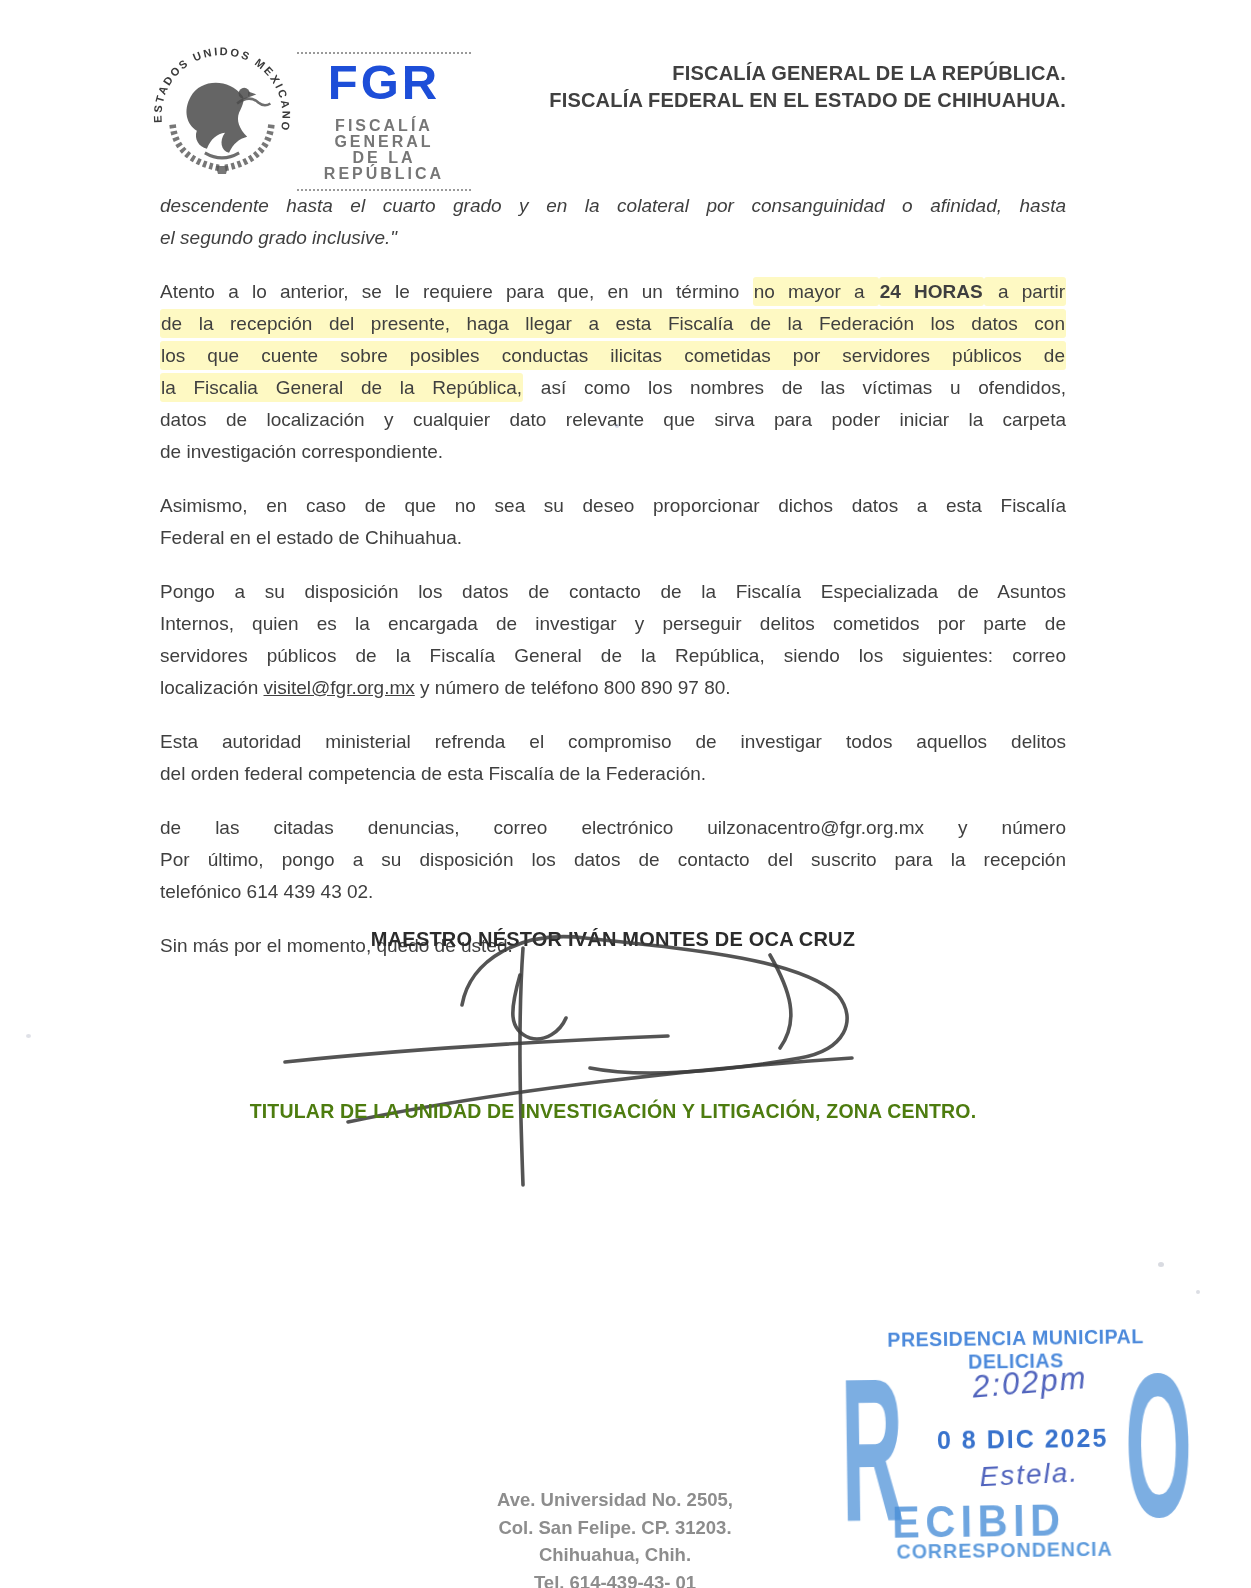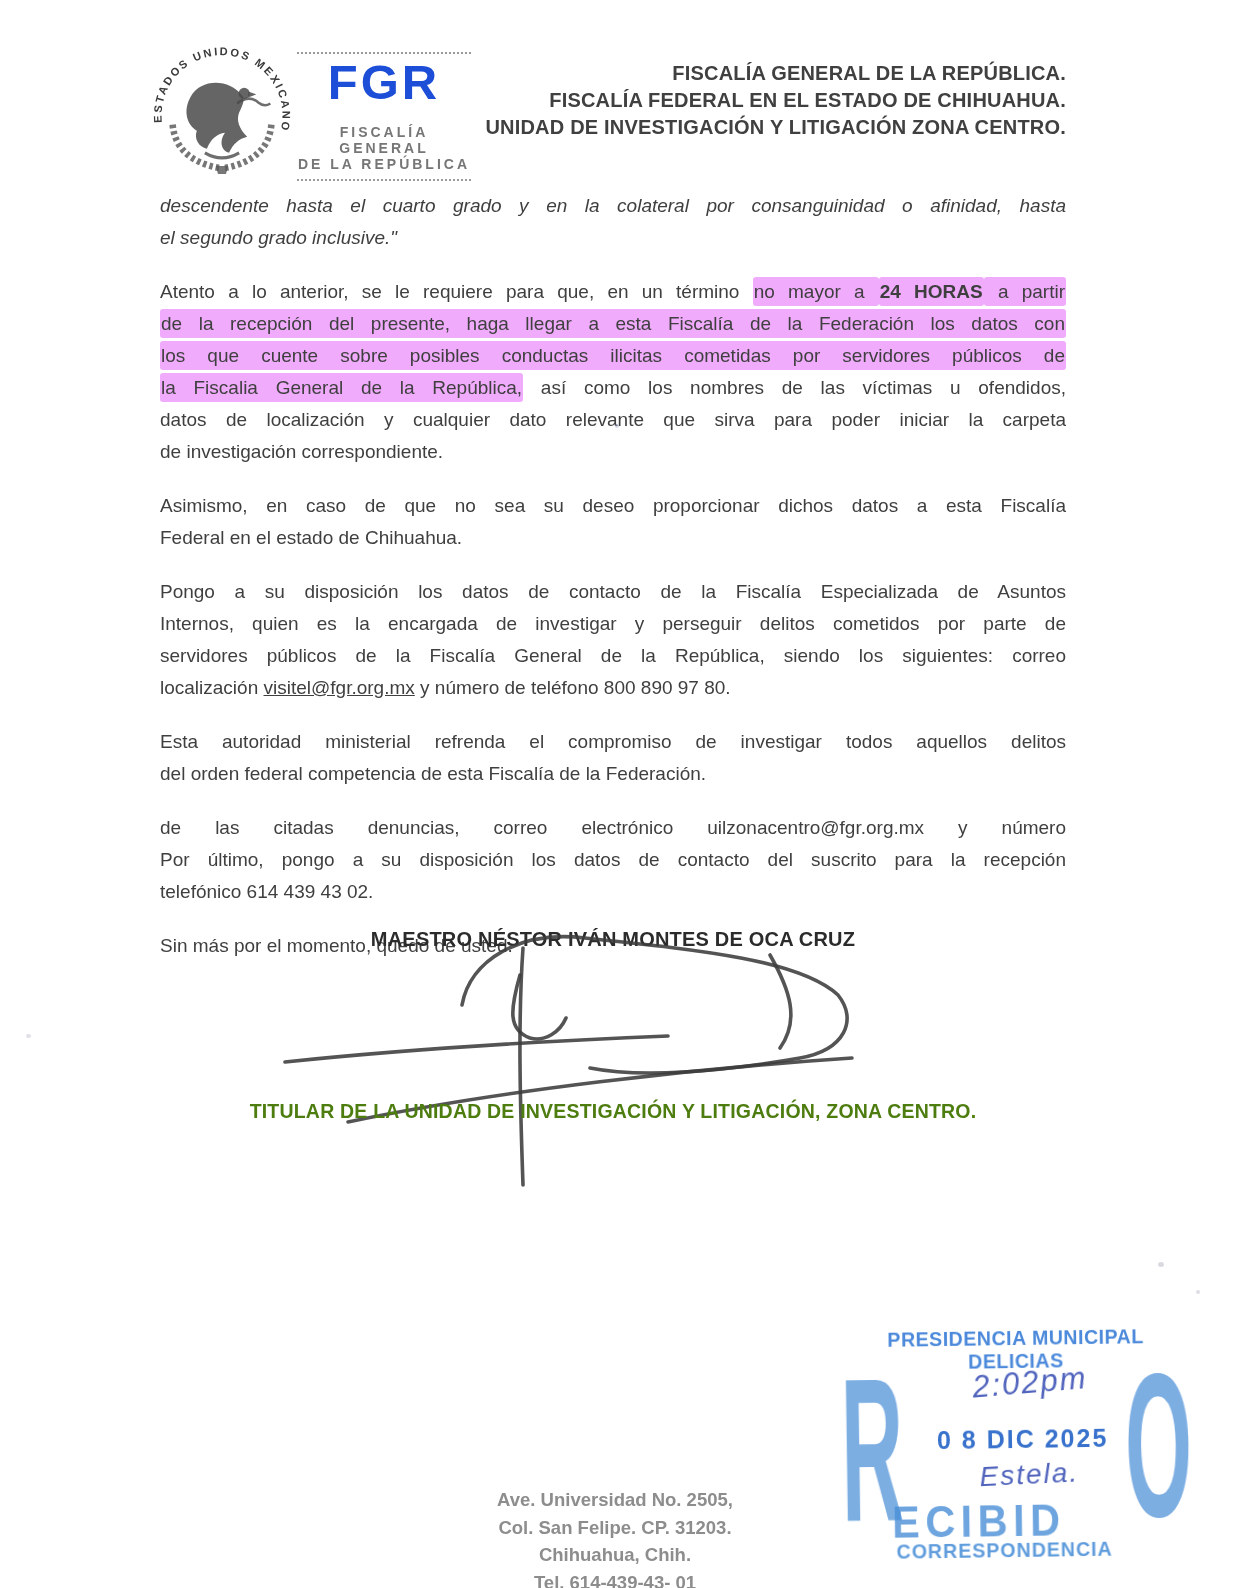--- a/index.html
+++ b/index.html
@@ -6,30 +6,30 @@
   #page{
     position:relative; width:1251px; height:1588px; background:#ffffff;
     font-family:"Liberation Sans", sans-serif; color:#3f3f3f; overflow:hidden;
     margin:0 auto;
   }
   
   .seal{position:absolute; left:146px; top:40px; width:152px; height:136px;}
   .fgr-logo{position:absolute; left:293px; top:52px; width:182px; text-align:center; color:#6f6f6f;}
   .fgr-rule{border-top:2px dotted #9a9a9a; height:0; margin:0 4px;}
   .fgr-word{font-size:49px; font-weight:bold; letter-spacing:3px; line-height:56px; color:#1d4ed8;}
-  .fgr-sub{font-size:14px; font-weight:bold; letter-spacing:3px; line-height:16px; color:#767676; margin:14px 0 7px;}
+  .fgr-sub{font-size:16px; font-weight:bold; letter-spacing:3px; line-height:16px; color:#767676; margin:8px 0 7px;}
   .hdr-right{position:absolute; left:470px; top:60px; width:596px; text-align:right;
     font-weight:bold; font-size:20px; line-height:27px; color:#404040; letter-spacing:.2px;}
   
   .letter-body{position:absolute; left:160px; top:190px; width:906px; font-size:19px; line-height:32px;}
   .para{margin:0 0 22px;}
   .para.italic{font-style:italic;}
   .line{text-align:justify; text-align-last:left;}
   .line.j{text-align-last:justify;}
-  .seg.hl{background:#f0abfc; border-radius:3px; padding:4px 1px; box-decoration-break:clone;}
+  .seg.hl{background:#fef9c3; border-radius:3px; padding:4px 1px; box-decoration-break:clone;}
   .seg.b{font-weight:bold;}
   .seg.u{text-decoration:underline;}
   
   .sig-name{position:absolute; left:160px; top:928px; width:906px; text-align:center;
     font-weight:bold; font-size:20px; color:#2b2b2b; letter-spacing:.2px;}
   .sig-title{position:absolute; left:160px; top:1100px; width:906px; text-align:center;
     font-weight:bold; font-size:19.5px; color:#4d7c0f; letter-spacing:.2px;}
   .sig-svg{position:absolute; left:250px; top:905px; width:640px; height:290px; pointer-events:none;}
   .sig-svg path{fill:none; stroke:#3c3c3c; stroke-width:3.6; stroke-linecap:round; opacity:.88;}
   
@@ -90,21 +90,20 @@
     <div class="fgr-sub">
       <div>FISCALÍA GENERAL</div>
       <div>DE LA REPÚBLICA</div>
     </div>
     <div class="fgr-rule"></div>
   </div>
 
   <div class="hdr-right">
     <div>FISCALÍA GENERAL DE LA REPÚBLICA.</div>
     <div>FISCALÍA FEDERAL EN EL ESTADO DE CHIHUAHUA.</div>
-    <div>UNIDAD DE INVESTIGACIÓN Y LITIGACIÓN ZONA CENTRO.</div>
   </div>
 
   <div class="letter-body" id="letter-body">
       <div class="para italic">
         <div class="line j"><span class="seg">descendente hasta el cuarto grado y en la colateral por consanguinidad o afinidad, hasta</span></div>
         <div class="line"><span class="seg">el segundo grado inclusive."</span></div>
       </div>
       <div class="para">
         <div class="line j"><span class="seg">Atento a lo anterior, se le requiere para que, en un término </span><span class="seg hl">no mayor a </span><span class="seg hl b">24 HORAS</span><span class="seg hl"> a partir</span></div>
         <div class="line j"><span class="seg hl">de la recepción del presente, haga llegar a esta Fiscalía de la Federación los datos con</span></div>

